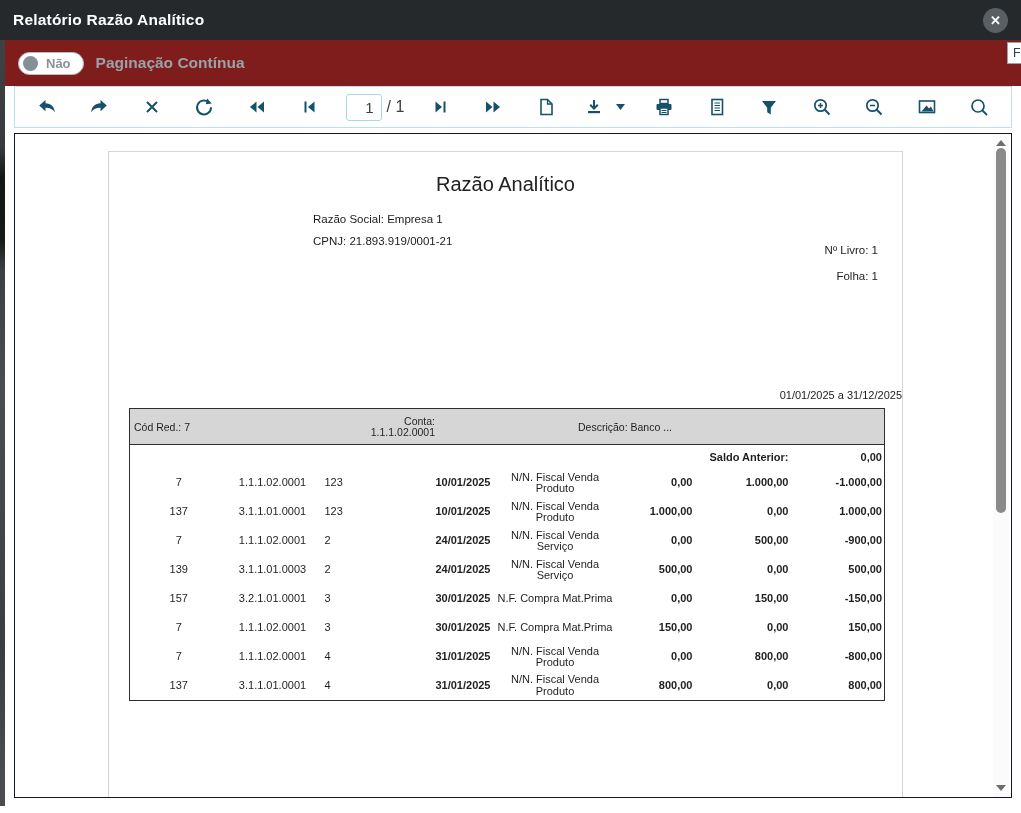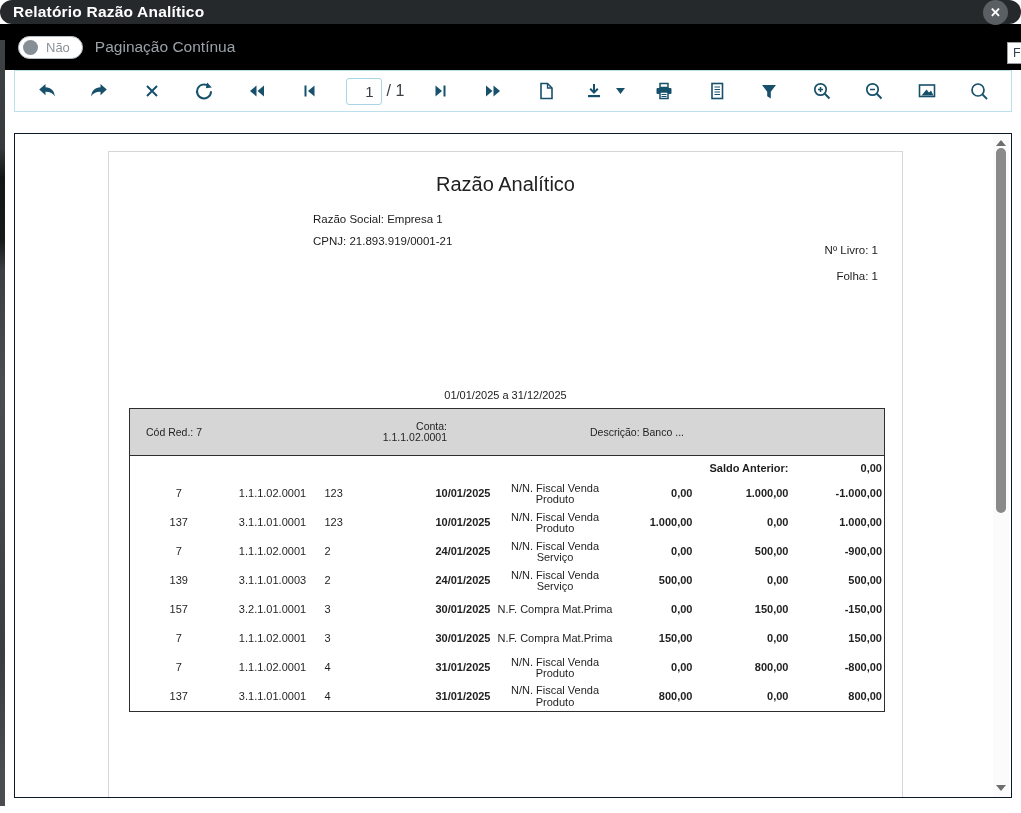--- a/index.html
+++ b/index.html
@@ -5,22 +5,22 @@
   * { margin:0; padding:0; box-sizing:border-box; }
   html,body { width:1021px; height:813px; overflow:hidden; }
   body {
     font-family:"Liberation Sans", sans-serif;
     background:#ffffff;
     position:relative;
   }
 
   
   .titlebar {
-    height:24px; background:#26292c;
-    display:flex; align-items:center; padding:0 13px;border-radius:15px;
+    height:40px; background:#26292c;
+    display:flex; align-items:center; padding:0 13px;
   }
   .titlebar .title { color:#fff; font-size:15.5px; font-weight:bold; letter-spacing:.2px; }
   .close-btn {
     margin-left:auto; width:25px; height:25px; border-radius:50%;
     background:#5a5f63; color:#fff; font-size:13px; font-weight:bold;
     display:flex; align-items:center; justify-content:center; cursor:pointer; border:none;
   }
 
   
   .backdrop-strip {
@@ -29,21 +29,21 @@
   }
 
   
   .partial-box {
     position:absolute; right:0; top:42px; height:22px; width:14px; z-index:9;
     background:#fff; border:1px solid #9aa0a6; border-right:none;
     font-size:12.5px; color:#33414e; display:flex; align-items:center; padding-left:5px;
   }
 
   
-  .toggle-row { height:46px; display:flex; align-items:center; padding-left:18px; background:#000000; }
+  .toggle-row { height:46px; display:flex; align-items:center; padding-left:18px; background:#7f1d1d;font-weight:bold; }
   .toggle-pill {
     display:inline-flex; align-items:center; gap:8px;
     border:1px solid #b4bbc1; border-radius:13px; padding:3px 12px 3px 4px;
     background:#fff; cursor:pointer;
   }
   .toggle-knob { width:15px; height:15px; border-radius:50%; background:#878f96; }
   .toggle-value { color:#8a9299; font-size:13px; }
   .toggle-label { color:#9aa1a8; font-size:15.5px; margin-left:12px; }
 
   
@@ -74,27 +74,27 @@
   }
   .sheet {
     position:absolute; left:93px; top:17px; width:795px; height:760px;
     background:#fff; border:1px solid #d6d6d6; border-bottom:none;
     color:#1c1c1c;
   }
   .sheet-title { text-align:center; margin-top:21px; font-size:20px; color:#212121; }
   .company-block { position:absolute; left:204px; top:56px; font-size:11.5px; line-height:22px; color:#1c1c1c; }
   .right-meta { position:absolute; right:24px; font-size:11.5px; color:#1c1c1c; }
   .livro { top:92px; } .folha { top:118px; }
-  .period { position:absolute; top:237px; width:100%; text-align:center; font-size:11px; }
+  .period { position:absolute; top:237px; width:100%; text-align:right; font-size:11px; }
 
   
   .rtable-wrap { position:absolute; left:20px; top:256px; width:755px; }
   table.rtable { width:755px; border-collapse:collapse; table-layout:fixed; font-size:11px; color:#1f1f1f; }
   table.rtable { border:1px solid #2e2e2e; }
-  .band-cell { background:#d6d6d6; border-bottom:1px solid #2e2e2e; padding:12px; height:26px; }
+  .band-cell { background:#d6d6d6; border-bottom:1px solid #2e2e2e; padding:0; height:36px; }
   .band-flex { display:flex; align-items:center; height:100%; font-size:10.5px; }
   .band-codred { width:130px; padding-left:4px; }
   .band-conta { width:175px; text-align:right; line-height:11px; }
   .band-desc { width:380px; text-align:center; }
   tr.cols td { border-bottom:1px solid #2e2e2e; height:26px; text-align:center; font-size:11px; }
   tr.saldo-ant td { height:24px; }
   tr.data-row td { height:29px; line-height:11.5px; }
   td.al { text-align:left; padding-left:7px; }
   td.ac { text-align:center; }
   td.ar { text-align:right; padding-right:2px;font-weight:bold; }

